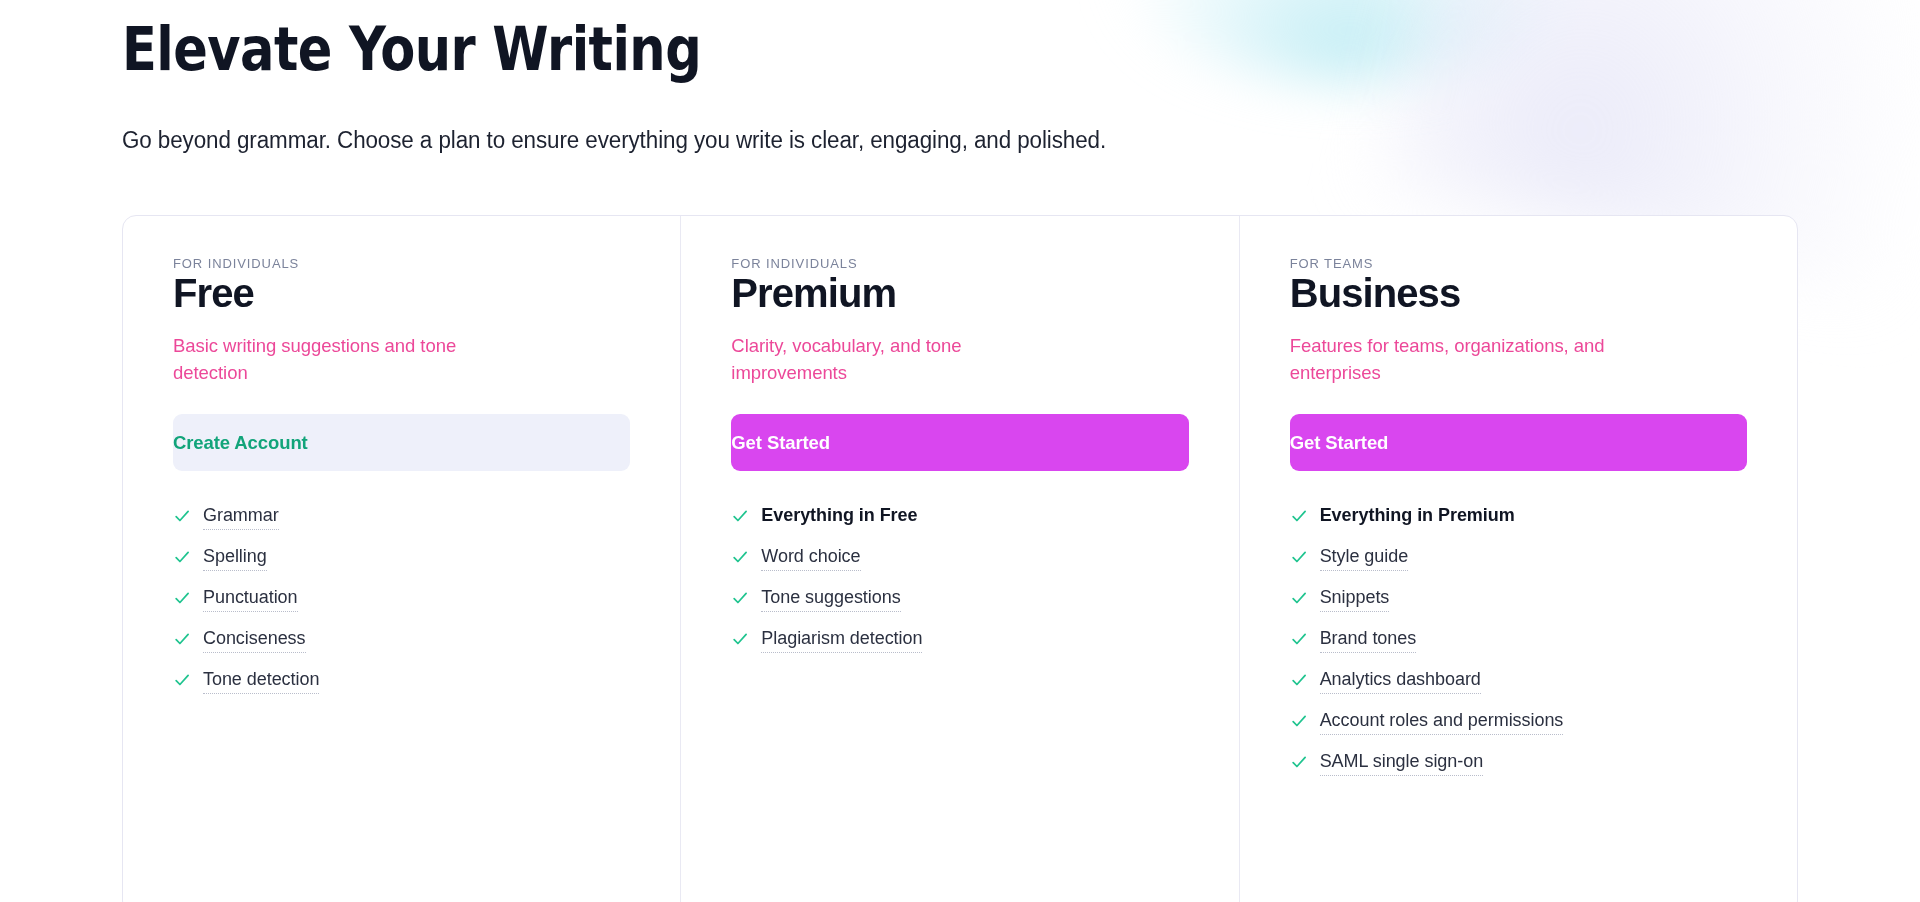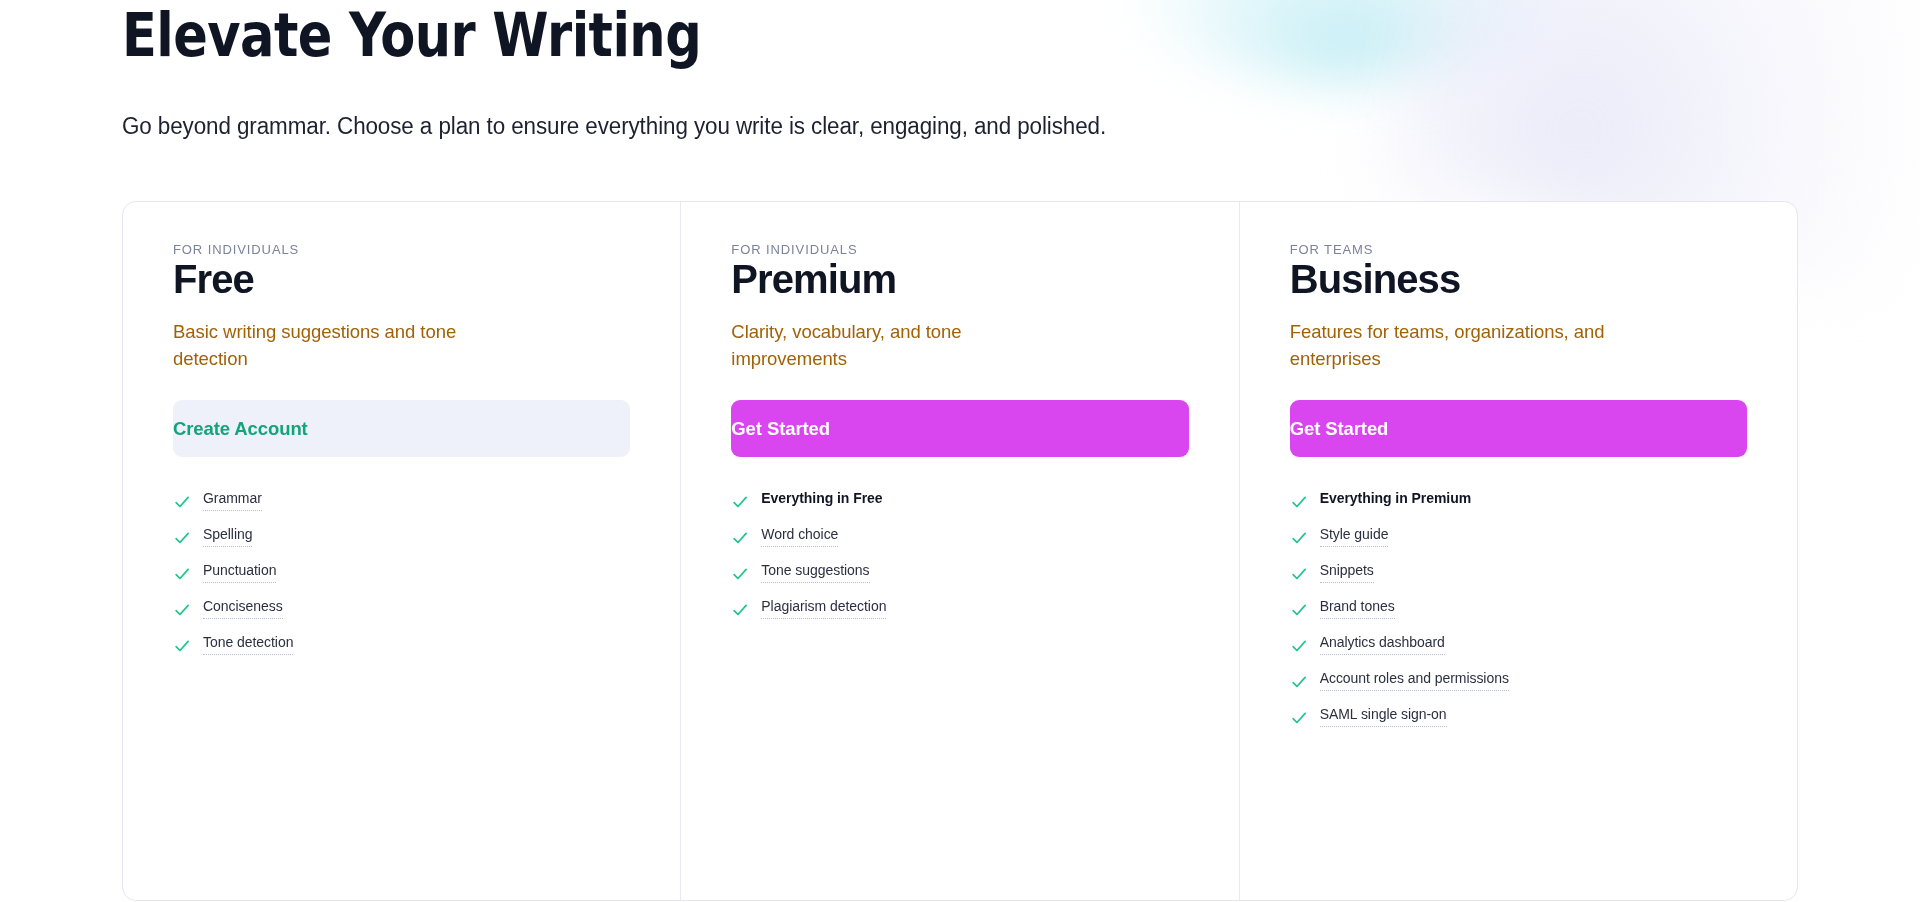--- a/index.html
+++ b/index.html
@@ -58,21 +58,21 @@
   
   #page {
     position: relative;
     z-index: 1;
     width: 1920px;
     height: 902px;
     padding: 0 122px;
   }
 
   
-  #hero { }
+  #hero { padding-top: 14px; }
 
   #page-title {
     font-family: "Liberation Sans Narrow", "DejaVu Sans Condensed", "Liberation Sans", sans-serif;
     font-size: 61px;
     line-height: 1.14;
     font-weight: 700;
     letter-spacing: -0.6px;
     color: #101523;
     transform: scaleX(0.93);
     transform-origin: left center;
@@ -122,21 +122,21 @@
     line-height: 1.1;
     font-weight: 700;
     letter-spacing: -0.9px;
     color: #101523;
   }
 
   .plan-desc {
     margin-top: 17px;
     font-size: 18.5px;
     line-height: 1.48;
-    color: #a16207;
+    color: #ec4899;
     max-width: 330px;
     letter-spacing: -0.05px;
   }
 
   .plan-cta {
     display: block;
     width: 100%;
     margin-top: 28px;
     height: 57px;
     border: none;
@@ -171,21 +171,21 @@
 
   .check-icon {
     flex: 0 0 auto;
     width: 18px;
     height: 18px;
     margin-top: 3px;
     display: block;
   }
 
   .feature-label {
-    font-size: 14px;
+    font-size: 18px;
     line-height: 1.28;
     color: #2b3040;
     letter-spacing: -0.05px;
     border-bottom: 1px dotted #b9bdcb;
     padding-bottom: 2px;
   }
   .feature-label.is-heading {
     font-weight: 700;
     color: #101523;
     border-bottom: none;

